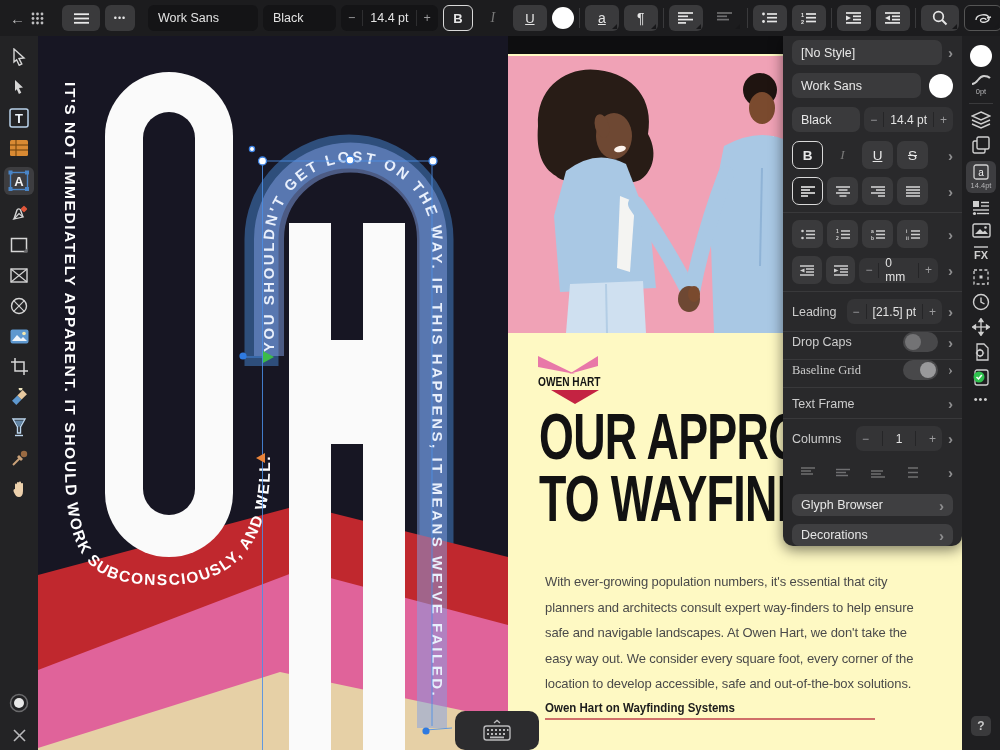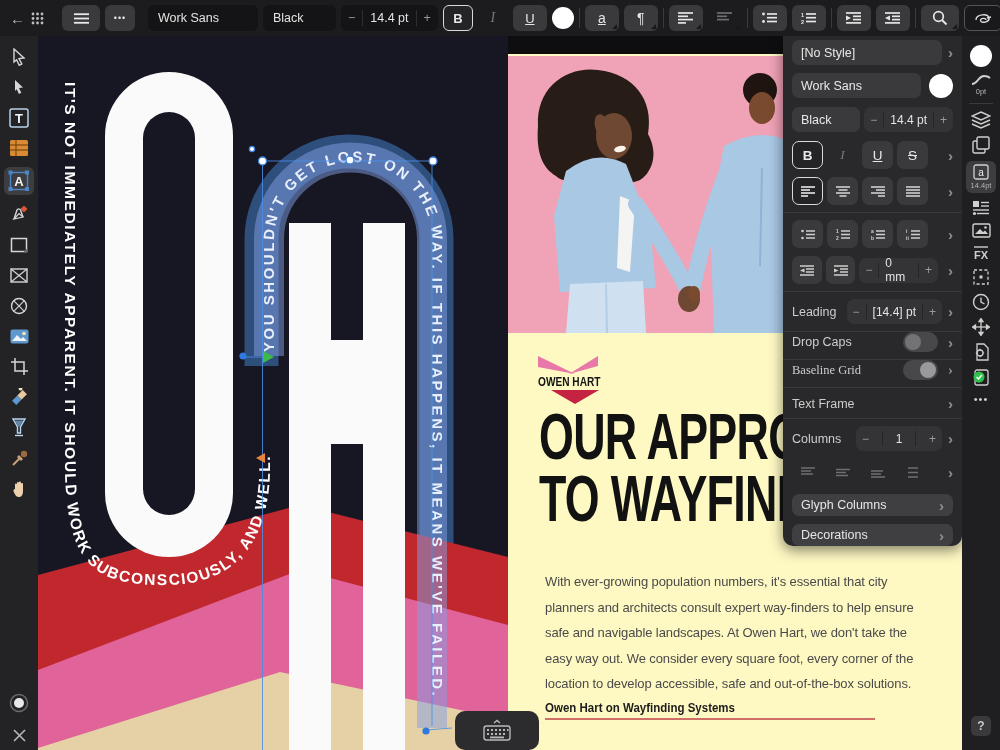--- a/index.html
+++ b/index.html
@@ -664,21 +664,21 @@
         <span class="seg" style="color:#9a9a9c;">+</span>
       </div>
       <span class="chev" style="margin-left:6px;">›</span>
     </div>
     <div class="phr"></div>
     <div class="prow" style="margin-top:7px;">
       <span class="plabel">Leading</span>
       <div class="pstep" style="margin-left:auto;">
         <span class="seg" style="color:#9a9a9c;">−</span>
           <span class="vdiv"></span>
-        <span class="seg">[14.4] pt</span>
+        <span class="seg">[21.5] pt</span>
           <span class="vdiv"></span>
         <span class="seg" style="color:#9a9a9c;">+</span>
       </div>
       <span class="chev" style="margin-left:6px;">›</span>
     </div>
     <div class="phr"></div>
     <div class="prow" style="">
       <span class="plabel">Drop Caps</span>
       <div class="toggle off" style="margin-left:auto;">
           <div class="knob"></div>
@@ -743,21 +743,21 @@
             <g stroke="#6f6f71" stroke-width="1.5">
               <line x1="2" y1="1" x2="12" y2="1"></line>
               <line x1="2" y1="5.5" x2="12" y2="5.5"></line>
               <line x1="2" y1="10" x2="12" y2="10"></line>
             </g>
           </svg>
         </div>
       <span class="chev">›</span>
     </div>
     <div class="wide-btn" style="margin-top:8px;">
-      <span>Glyph Columns</span>
+      <span>Glyph Browser</span>
       <span class="chev">›</span>
     </div>
     <div class="wide-btn" style="margin-top:8px;">
       <span>Decorations</span>
       <span class="chev">›</span>
     </div>
   </div>
 
   <div id="right-strip">
     <div style="width:22px;height:22px;border-radius:11px;background:#fff;"></div>

